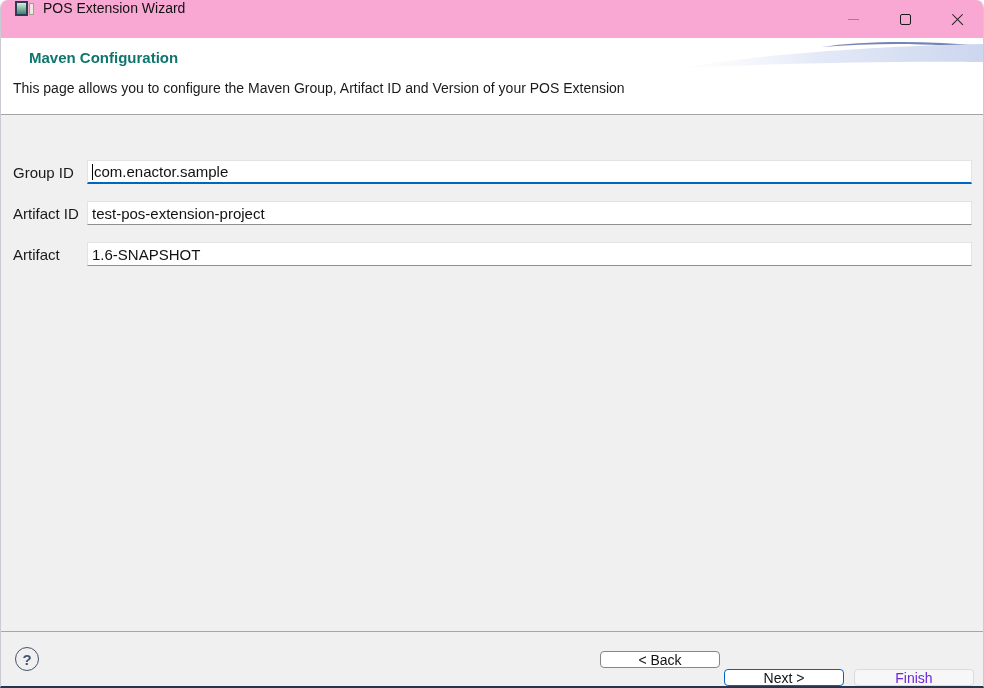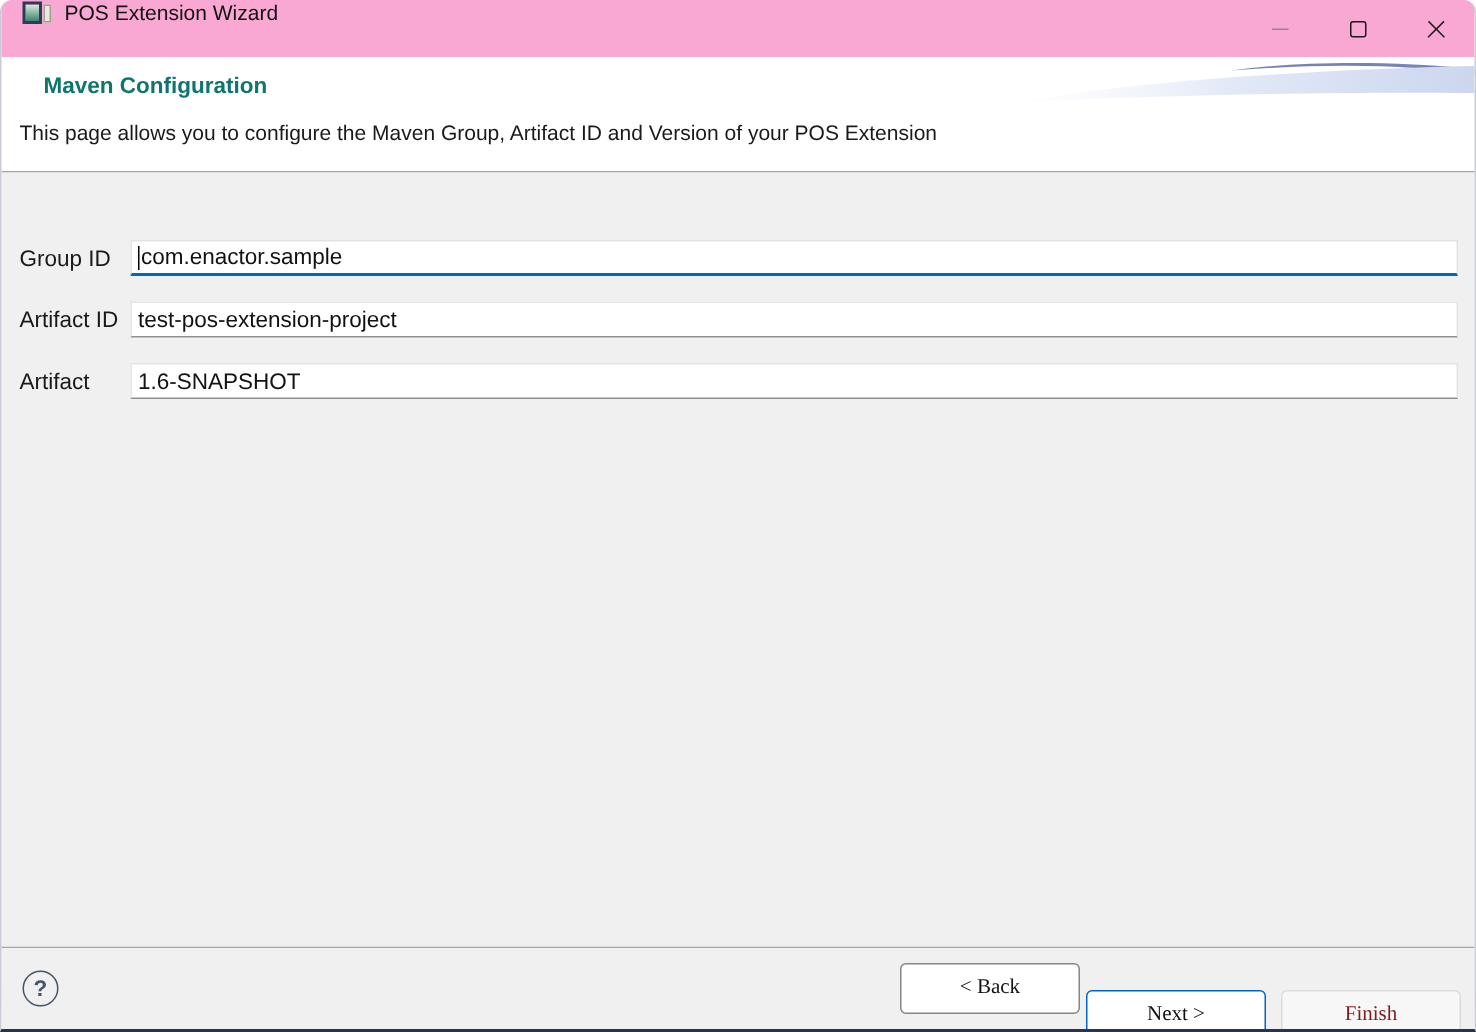--- a/index.html
+++ b/index.html
@@ -81,28 +81,28 @@
   }
   .help-btn {
     margin-left: 14px; width: 24px; height: 24px; border-radius: 50%;
     border: 1.6px solid #44546a; color: #44546a;
     display: flex; align-items: center; justify-content: center;
     font-size: 15px; font-weight: bold; background: transparent;
     font-family: "Liberation Sans", sans-serif;
   }
   .btn-group { margin-left: auto; display: flex; align-items: center; padding-right: 9px; }
   .btn {
-    width: 120px; height: 34px; border-radius: 4px;
+    width: 120px; height: 17px; border-radius: 4px;
     background: #ffffff; border: 1px solid #868686;
     font-size: 14px; color: #121212;
-    font-family: Liberation Serif, serif;
+    font-family: Liberation Sans, sans-serif;
   }
   .btn + .btn { margin-left: 10px; margin-top: 36px; }
   .btn.default { border: 1.6px solid #0067c0; margin-left: 4px; }
-  .btn:disabled { background: #f7f7f7; border-color: #dcdcdc; color: #7f1d1d; }
+  .btn:disabled { background: #f7f7f7; border-color: #dcdcdc; color: #6d28d9; }
 </style>
 </head>
 <body>
 
 <div class="window">
 
   <div class="titlebar">
     <div class="titlebar-left">
       <span class="app-icon">
         <span class="pane-main"></span>

